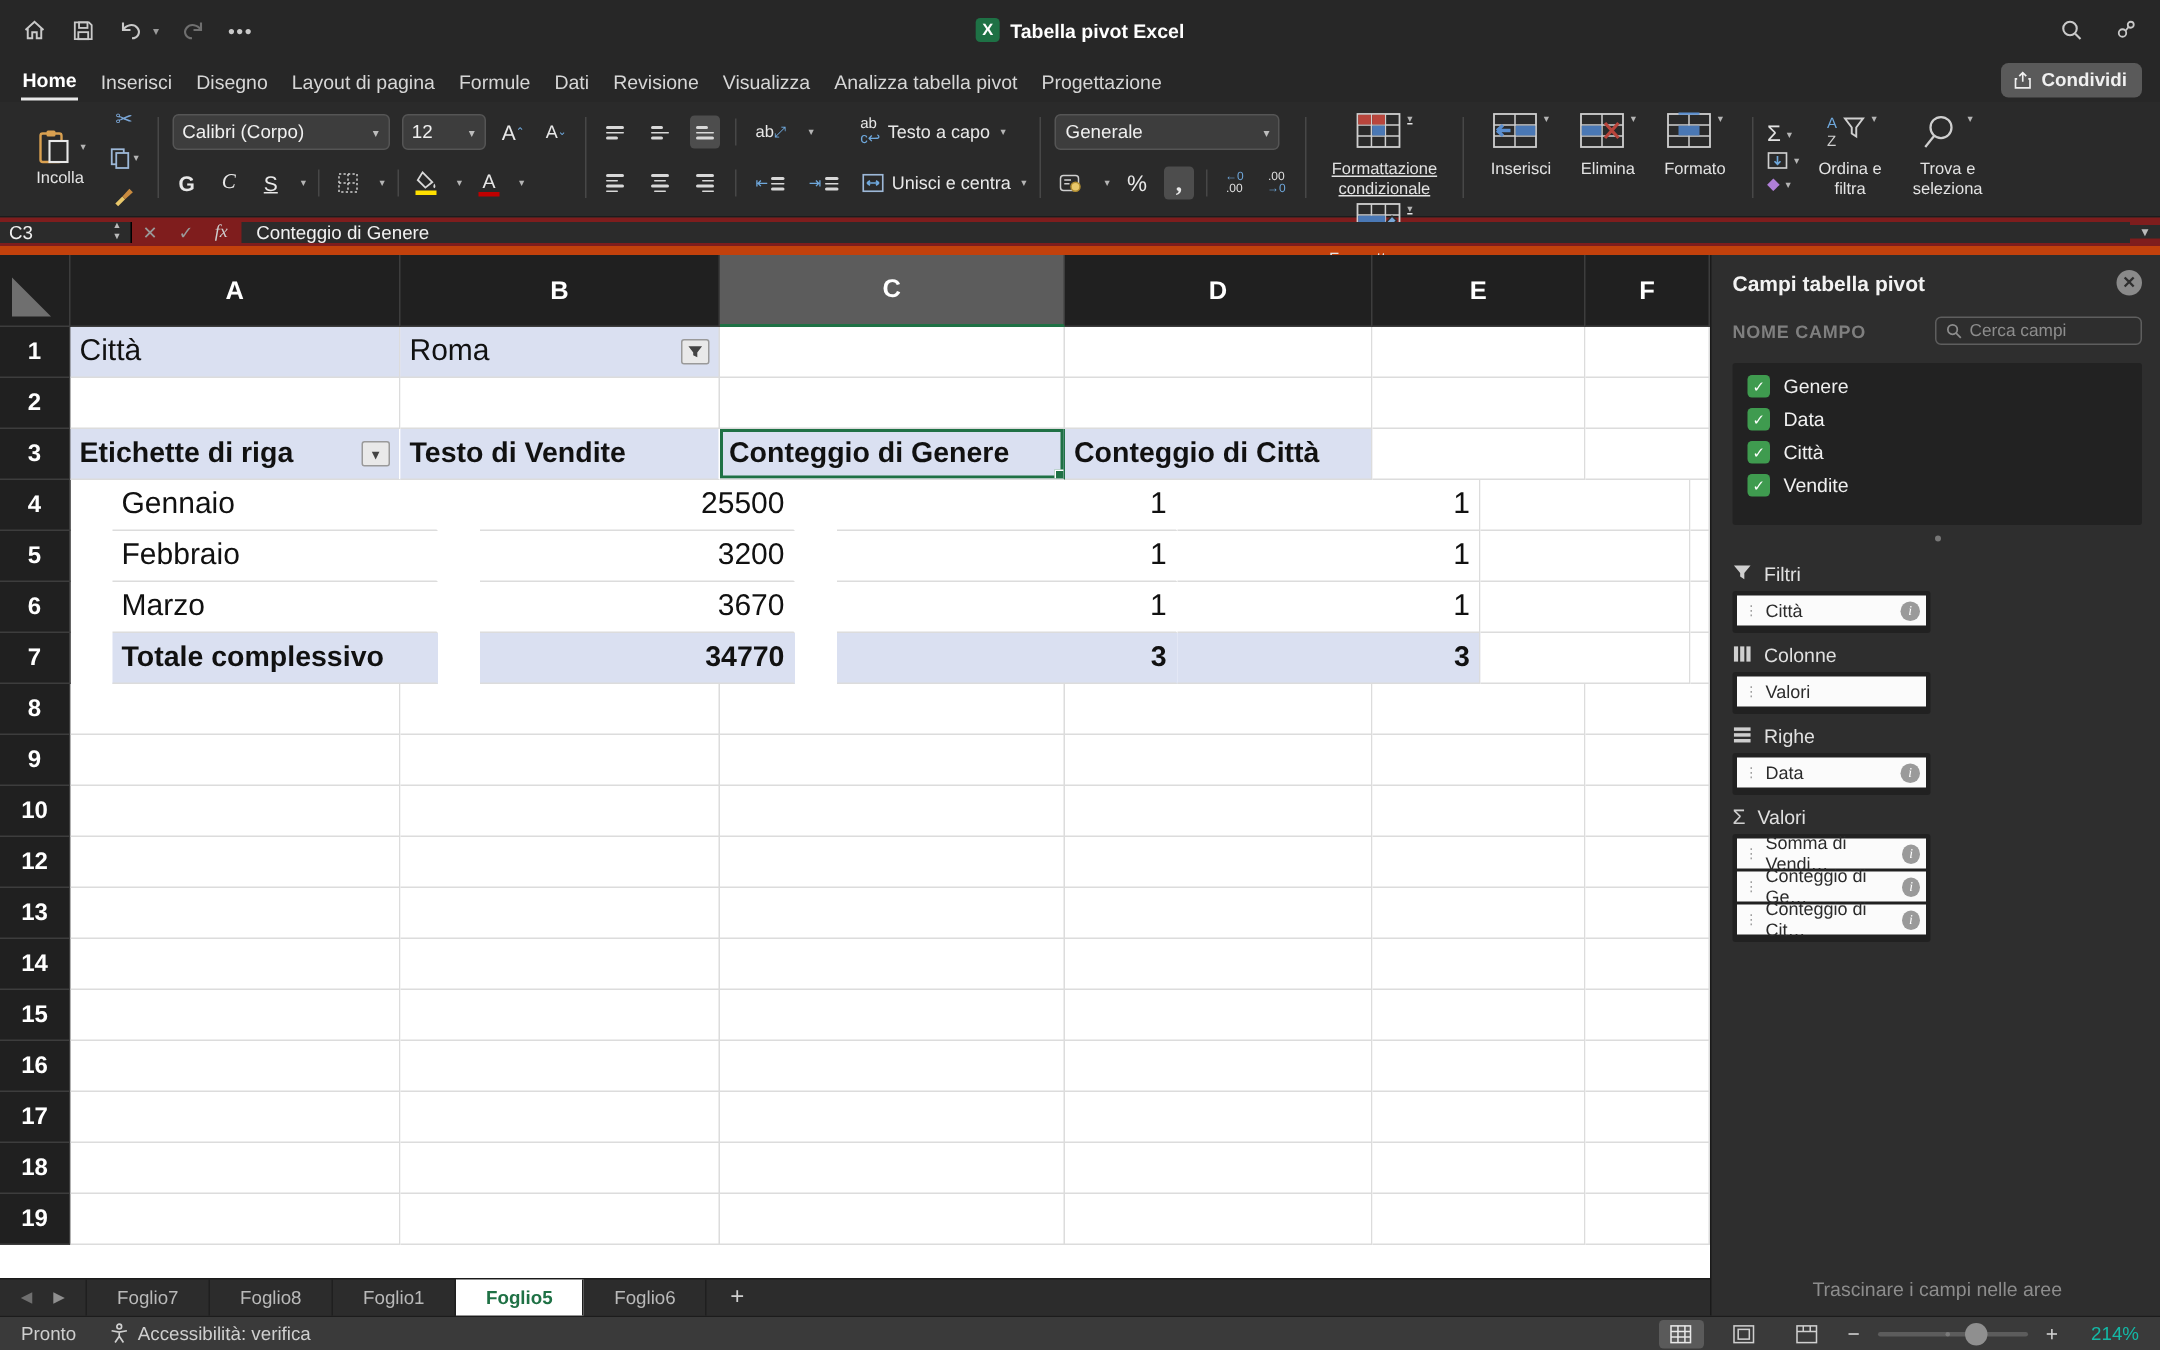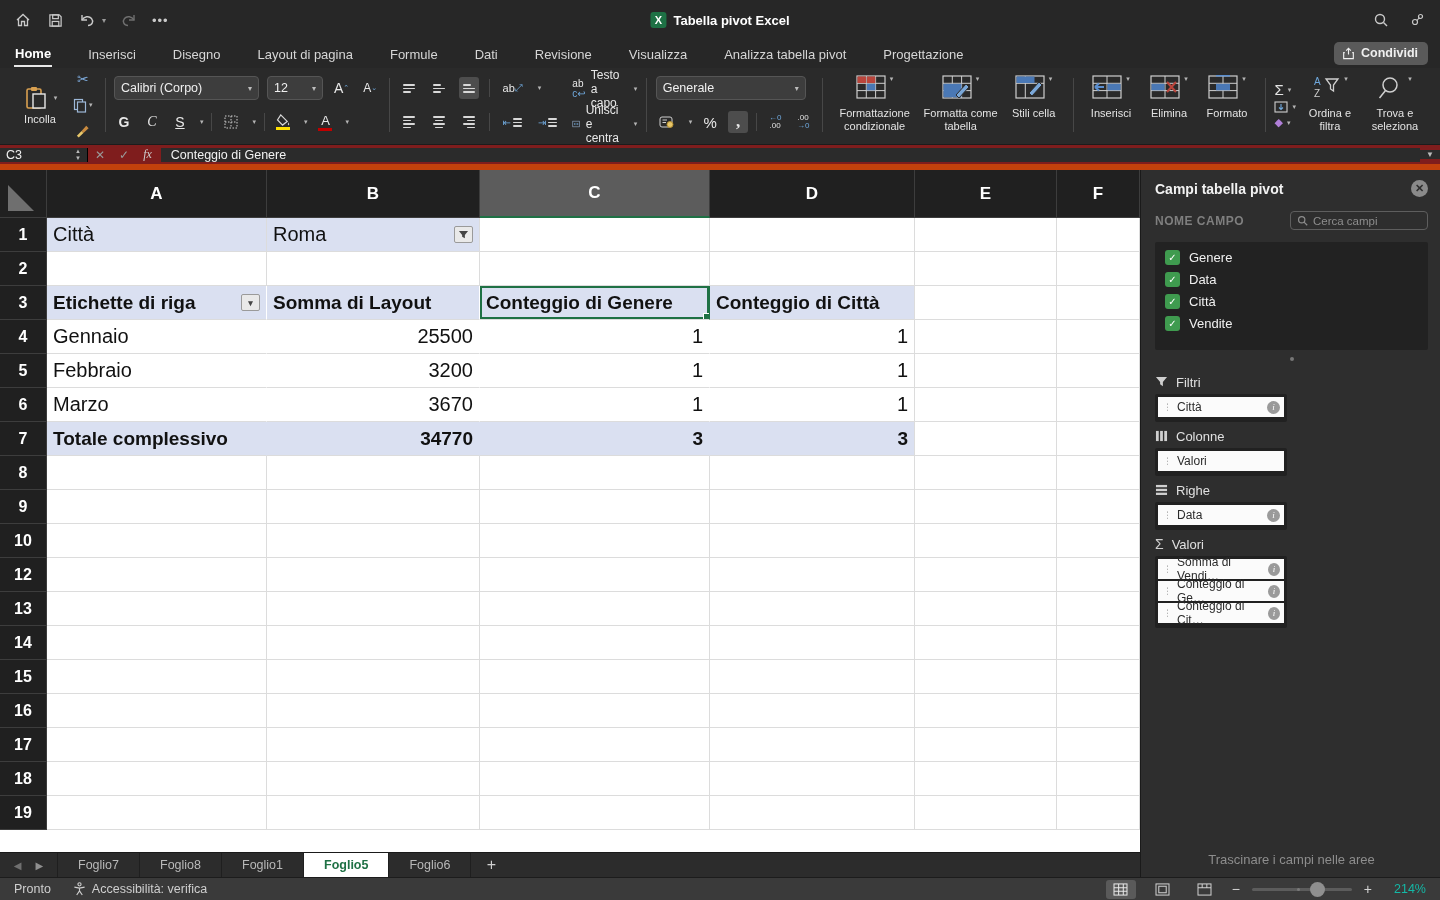--- a/index.html
+++ b/index.html
@@ -11,21 +11,21 @@
   .tb-left{ display:flex; align-items:center; gap:14px; color:#c9c9c9; }
   .tb-ic{ width:18px; height:18px; display:flex; align-items:center; justify-content:center; color:#c9c9c9; }
   .tb-ic svg{ display:block; }
   .chev{ font-size:8px; color:#9a9a9a; margin-left:-8px; }
   .tb-center{ position:absolute; left:50%; transform:translateX(-50%); display:flex; align-items:center; gap:7px; color:#fff; font-weight:bold; font-size:13px; }
   .xl-icon{ width:16px; height:16px; background:#1e7145; border-radius:3px; color:#fff; font-size:11px; font-weight:bold; display:flex; align-items:center; justify-content:center; }
   .tb-right{ margin-left:auto; display:flex; align-items:center; gap:18px; color:#c9c9c9; }
   .dots{ font-size:13px; letter-spacing:1px; color:#c9c9c9; }
 
   
-  .ribbon-tabs{ height:28px; display:flex; align-items:center; padding:0 14px; gap:35px; background:#272727; position:relative; }
+  .ribbon-tabs{ height:28px; display:flex; align-items:center; padding:0 14px; gap:14px; background:#272727; position:relative; }
   .rtab{ color:#d6d6d6; font-size:13px; cursor:default; padding:4px 1px; }
   .rtab.active{ color:#fff; font-weight:bold; border-bottom:2px solid #e8e8e8; }
   .share-btn{ position:absolute; right:12px; top:2px; background:#5a5a5a; color:#f0f0f0; font-size:12.5px; font-weight:bold;
     border-radius:5px; padding:4px 10px 5px 8px; display:flex; align-items:center; gap:6px; }
 
   
   .ribbon{ height:77px; background:#2a2a2a; display:flex; align-items:stretch; padding:4px 8px 6px 8px; color:#e3e3e3; border-bottom:1px solid #1c1c1c; }
   .rgroup{ display:flex; flex-direction:column; justify-content:flex-start; padding:0 6px; }
   .rsep{ width:1px; background:#474747; margin:6px 3px; }
   .row1{ display:flex; align-items:center; gap:8px; height:34px; }
@@ -77,21 +77,21 @@
           border-right:1px solid #3d3d3d; border-bottom:1px solid #3d3d3d; flex:none; }
   .col-h.sel{ background:#5c5c5c; border-bottom:2px solid #1f7145; }
   .cA{ width:220px; } .cB{ width:213px; } .cC{ width:230px; } .cD{ width:205px; } .cE{ width:142px; } .cF{ flex:1 1 auto; width:auto; min-width:0; }
   .g-row{ display:flex; height:34px; flex:none; }
   .row-h{ width:47px; background:#202020; color:#fff; font-weight:bold; font-size:16px; display:flex; align-items:center; justify-content:center; border-bottom:1px solid #3d3d3d; border-right:1px solid #3d3d3d; flex:none; }
   .cell{ border-right:1px solid #dcdcdc; border-bottom:1px solid #dcdcdc; background:#fff; font-size:20px; color:#111;
          display:flex; align-items:center; padding:0 6px; position:relative; overflow:hidden; white-space:nowrap; font-family:"Liberation Sans", sans-serif;}
   .cell.lav{ background:#dae0f1; }
   .cell.bold{ font-weight:bold; font-size:19px; }
   .cell.num{ justify-content:flex-end; }
-  .cell.nv{ border-right:1px solid transparent; }
+  .cell.nv{ border-right:1px solid transparent;margin-left:28px; }
   .cell.wgap{ border-right:1px solid #ffffff; }
   .cell.selcell{ box-shadow:inset 0 0 0 2px #1f7145; border-right:1px solid #1f7145; }
   .fillhandle{ position:absolute; right:-1px; bottom:-1px; width:7px; height:7px; background:#1f7145; border:1px solid #fff; }
   .cell-btn{ margin-left:auto; width:19px; height:17px; background:#e9e9e9; border:1px solid #9a9a9a; border-radius:2px;
              display:flex; align-items:center; justify-content:center; color:#444; font-size:9px; flex:none; }
 
   
   .sheetbar{ height:25px; background:#2c2c2c; display:flex; align-items:stretch; color:#b9b9b9; border-top:1px solid #1a1a1a; }
   .nav-arrows{ width:58px; display:flex; align-items:center; justify-content:center; gap:14px; font-size:10px; color:#8f8f8f; border-right:1px solid #1f1f1f; }
   .stab{ padding:0 20px; display:flex; align-items:center; font-size:12.5px; border-right:1px solid #1f1f1f; }
@@ -395,21 +395,21 @@
           <span>.00</span>
         </span>
       <span class="glyphbtn decic">
           <span>.00</span>
           <span class="blue">→0</span>
         </span>
     </div>
   </div>
   <div class="rsep"></div>
 
-  <div class="rgroup" style="flex-direction:row;">
+  <div class="rgroup" style="flex-direction:column;text-decoration:underline;">
     <div class="bigbtn">
       <div class="iconrow">
         <svg class="tblic" width="30" height="24" viewBox="0 0 30 24">
             <rect x="1" y="1" width="28" height="22" fill="none" stroke="#cfcfcf" stroke-width="1.2"></rect>
             <path d="M1 8.3 H29 M1 15.6 H29 M10.3 1 V23 M19.6 1 V23" stroke="#cfcfcf" stroke-width="1"></path>
             <rect x="1.5" y="1.5" width="8.5" height="6.5" fill="#b9453c"></rect>
             <rect x="10.8" y="8.8" width="8.5" height="6.5" fill="#4a78b5"></rect>
             <rect x="10.8" y="1.5" width="8.5" height="6.5" fill="#b9453c"></rect>
           </svg>
         <span class="small-caret">▾</span>
@@ -585,21 +585,21 @@
           <div class="cell cF"></div>
         </div>
 
         <div class="g-row">
           <div class="row-h">3</div>
           <div class="cell cA lav bold wgap">
               <span>Etichette di riga</span>
             <span class="cell-btn">▾</span>
           </div>
           <div class="cell cB lav bold wgap">
-              <span>Somma di Layout</span>
+              <span>Testo di Vendite</span>
             </div>
           <div class="cell cC lav bold selcell">
               <span>Conteggio di Genere</span>
               <span class="fillhandle"></span>
             </div>
           <div class="cell cD lav bold">
               <span>Conteggio di Città</span>
             </div>
           <div class="cell cE"></div>
           <div class="cell cF"></div>

